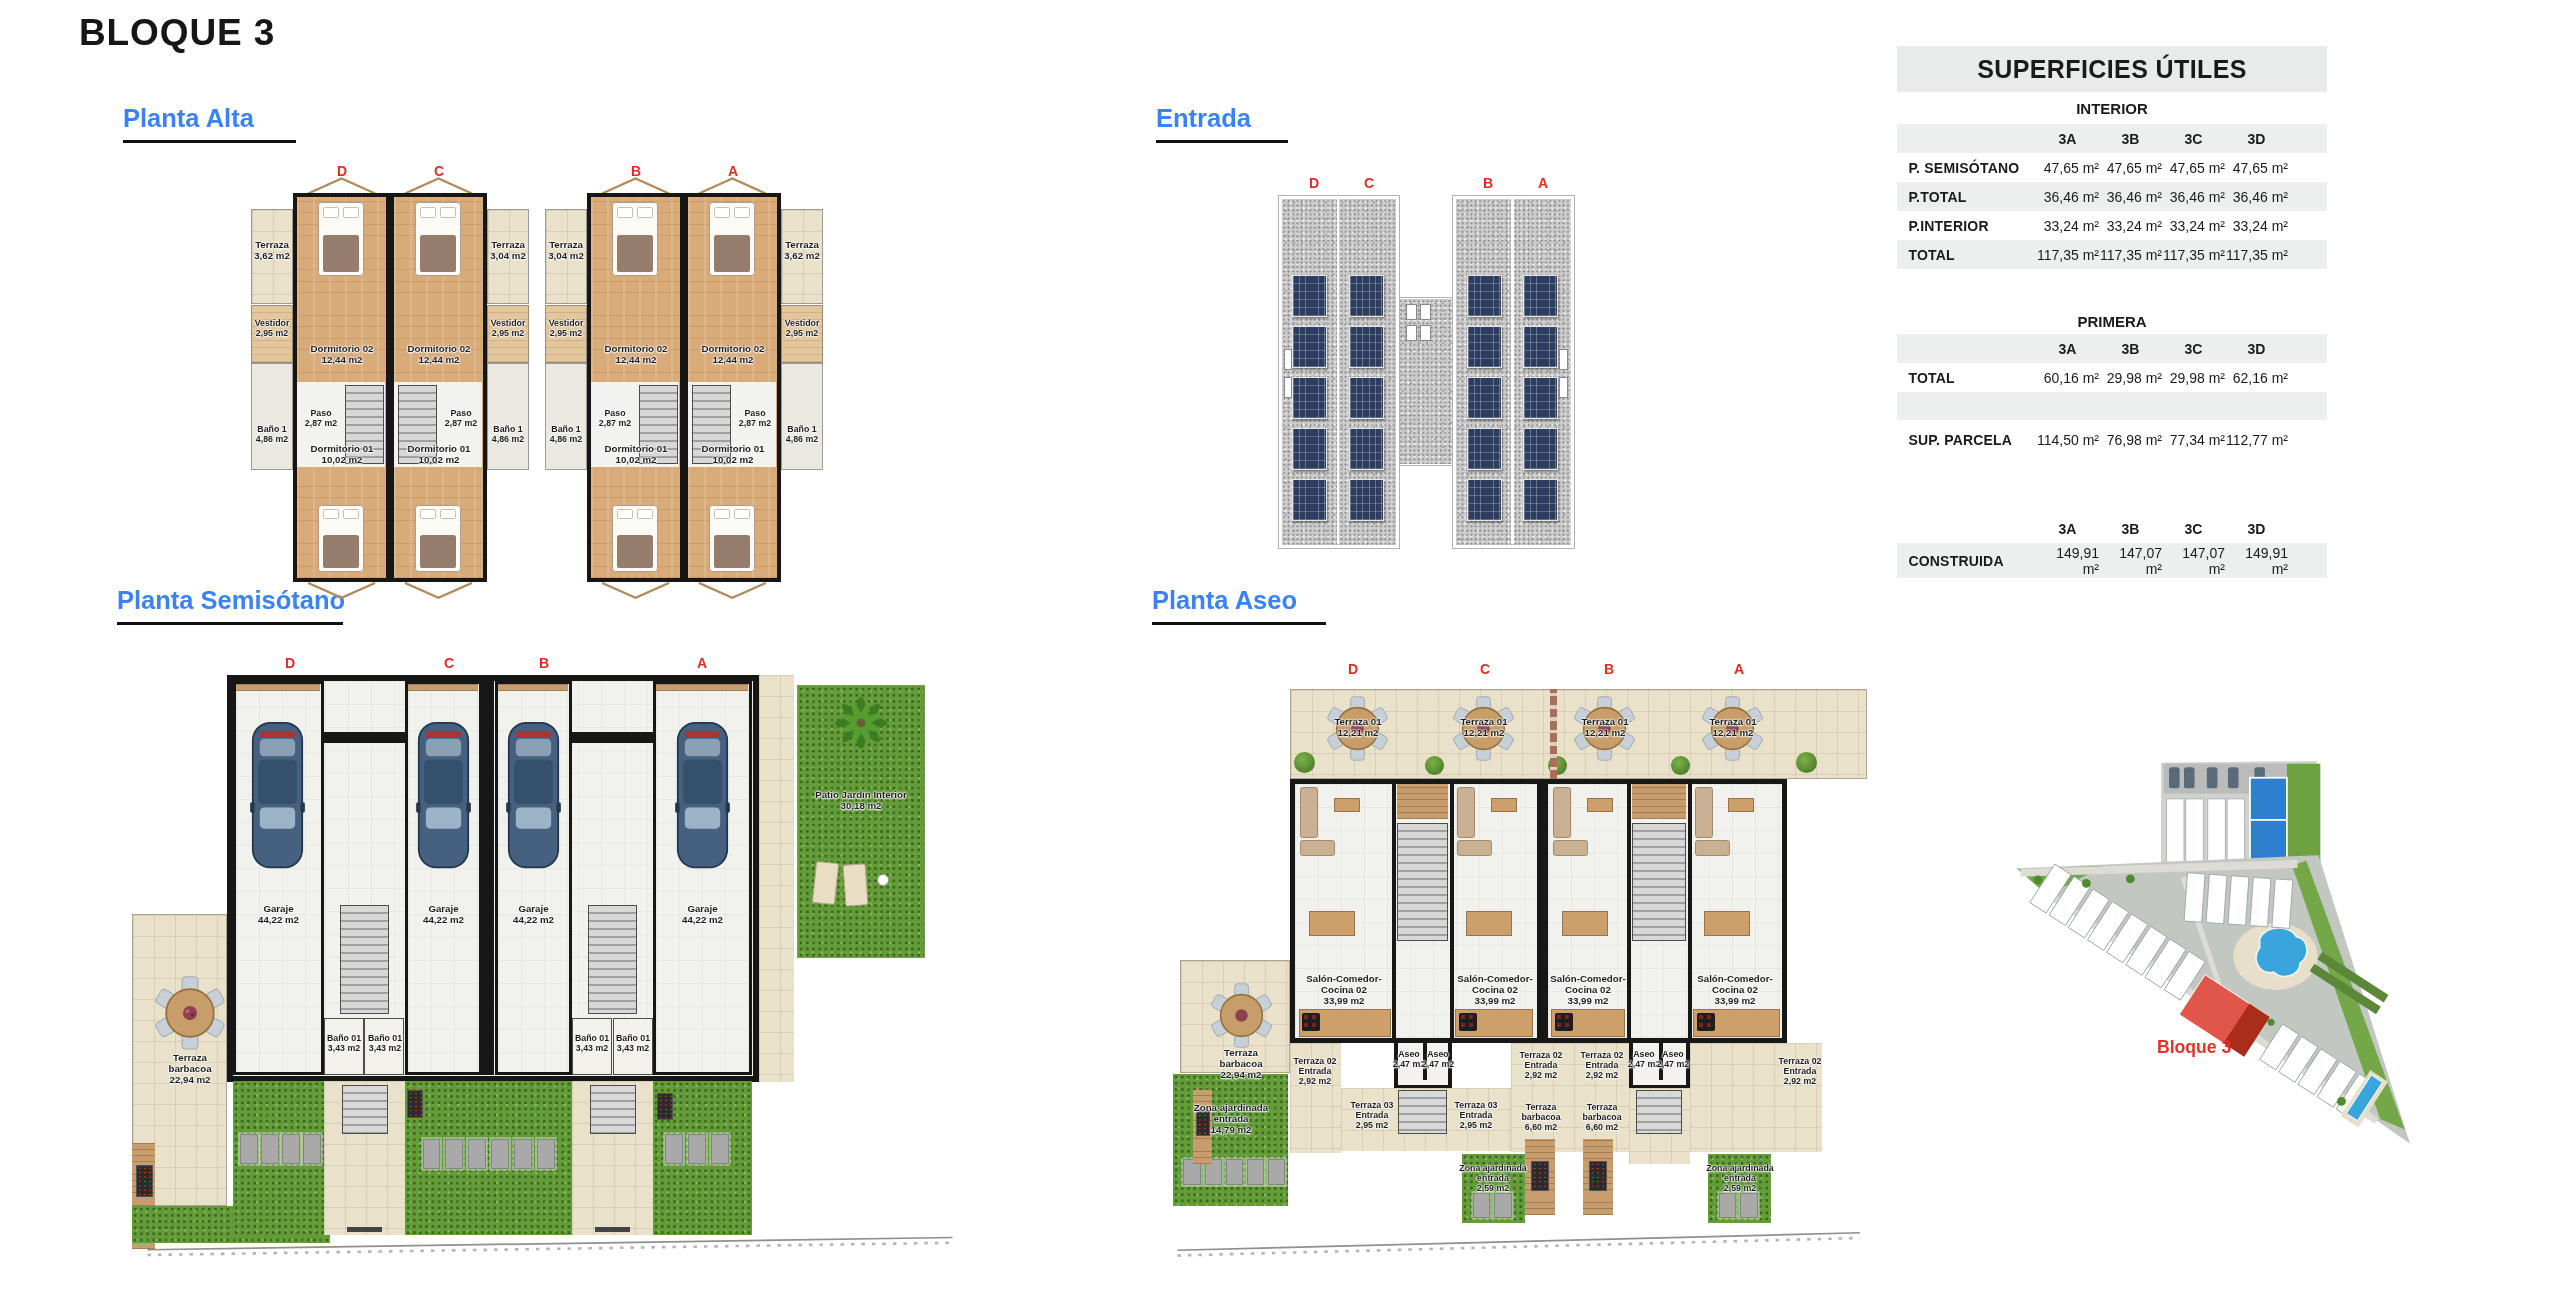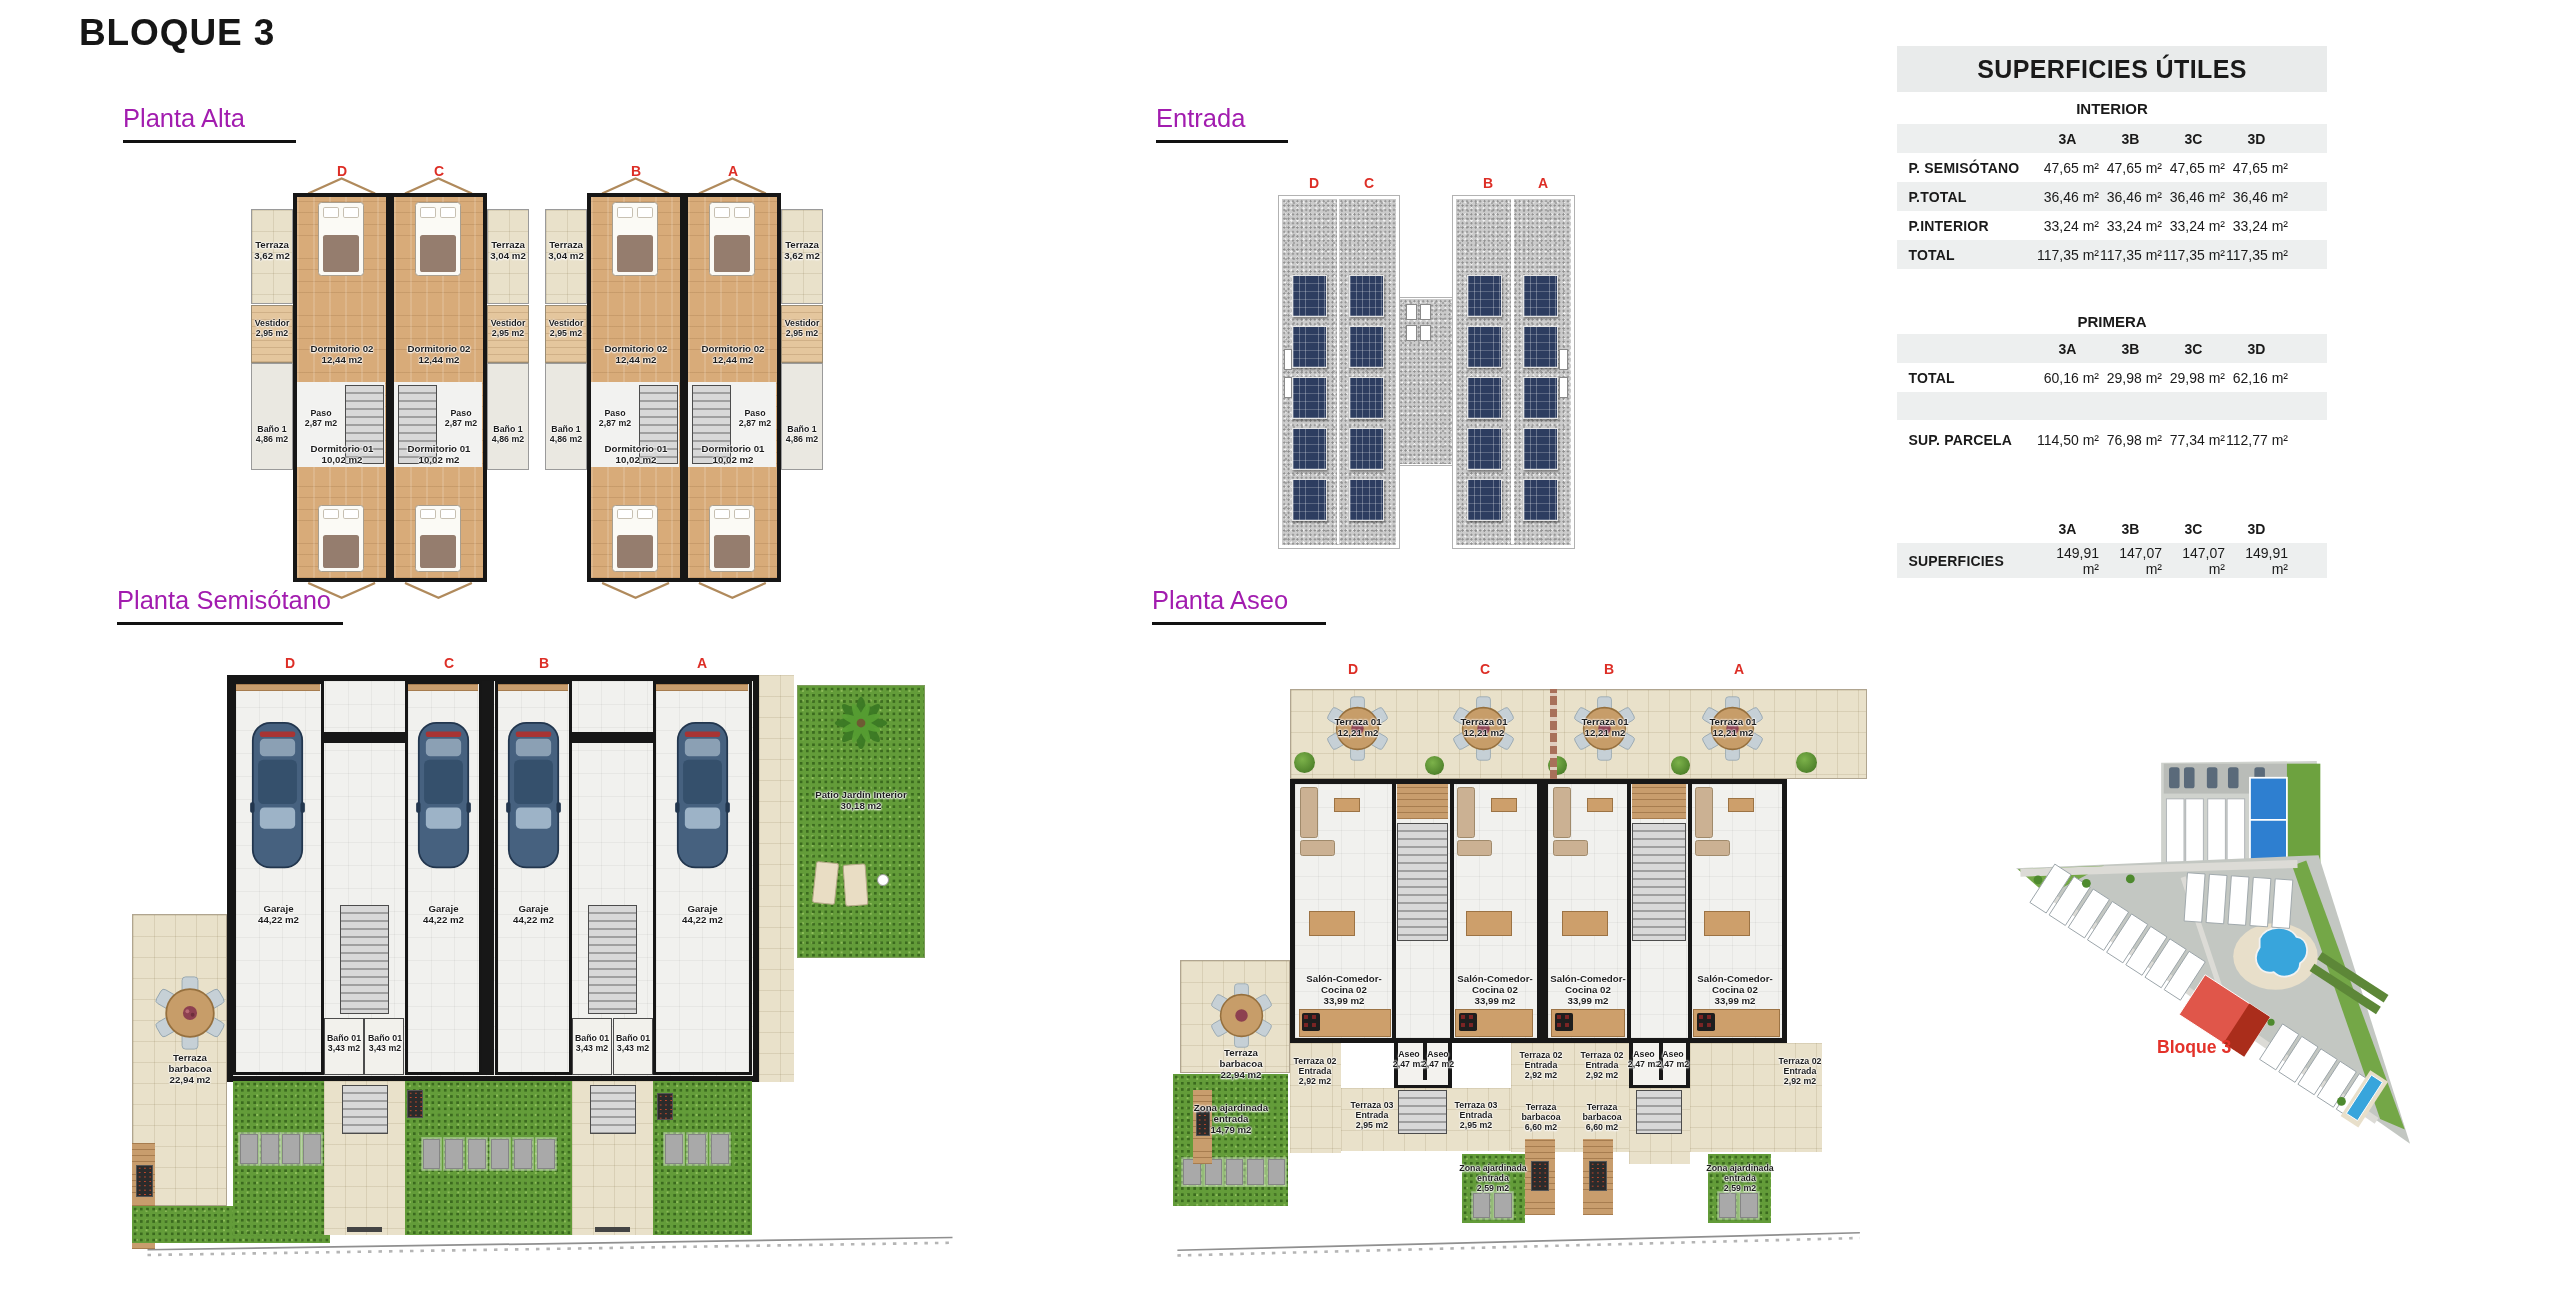--- a/index.html
+++ b/index.html
@@ -1,20 +1,20 @@
 <!DOCTYPE html>
 <html style="font-size:14px"><head>
 <meta charset="utf-8">
 <style>
 *{margin:0;padding:0;box-sizing:border-box}
 html,body{width:2576px;height:1290px}
 body{background:#fff;font-family:"Liberation Sans",sans-serif;position:relative;color:#1a1a1a;overflow:hidden}
 .a{position:absolute}
 .h1{position:absolute;font-size:37px;font-weight:700;letter-spacing:0.9px;color:#161616}
-.h2{position:absolute;font-size:25.5px;font-weight:400;color:#a21caf}
+.h2{position:absolute;font-size:25.5px;font-weight:700;color:#3b82f6}
 .h2 .ul{position:absolute;left:0;top:36px;height:2.6px;background:#111;display:block}
 .rl{position:absolute;color:#dd2e26;font-weight:bold;font-size:14px;transform:translateX(-50%);z-index:7}
 .lbl{position:absolute;font-size:9.7px;font-weight:bold;line-height:1.12;color:#1c1c1c;text-align:center;transform:translateX(-50%);text-shadow:0 0 1.8px #fff,0 0 1.8px #fff,0 0 2.6px #fff,0 0.9px 1.8px #fff;white-space:nowrap;z-index:6}
 .lbl.s{font-size:8.8px}
 .tile{background:#e9e1ca;background-image:linear-gradient(rgba(120,100,60,.14) 0.9px,transparent 0.9px),linear-gradient(90deg,rgba(120,100,60,.14) 0.9px,transparent 0.9px);background-size:21px 21px}
 .wood{background:#d8ab79;background-image:repeating-linear-gradient(90deg,rgba(255,255,255,.14) 0 1.8px,transparent 1.8px 16px),repeating-linear-gradient(0deg,rgba(90,50,10,.13) 0 0.9px,transparent 0.9px 11.4px)}
 .woodL{background:#e4c69d;background-image:repeating-linear-gradient(0deg,rgba(90,50,10,.15) 0 0.9px,transparent 0.9px 7px);border:0.9px solid #9a8succ}
 .woodL{border:0.9px solid #9a8c74}
 .wfloor{background:#f1f1ee;background-image:linear-gradient(rgba(0,0,0,.045) 0.9px,transparent 0.9px),linear-gradient(90deg,rgba(0,0,0,.045) 0.9px,transparent 0.9px);background-size:23px 23px}
 .grass{background:#639c39;background-image:radial-gradient(rgba(25,65,8,.55) 1.3px,transparent 1.3px),radial-gradient(rgba(185,225,125,.5) 0.9px,transparent 0.9px);background-size:6.2px 6.2px,9.7px 9.7px}
@@ -674,21 +674,21 @@
 
 <section class="a tbl" style="left:1897px;top:515px">
   <div class="trow th" style="height:28px">
       <span class="tlab"></span>
       <span class="tv">3A</span>
       <span class="tv">3B</span>
       <span class="tv">3C</span>
       <span class="tv">3D</span>
     </div>
   <div class="trow g" style="height:35px">
-      <span class="tlab">SUPERFICIES</span>
+      <span class="tlab">CONSTRUIDA</span>
       <span class="tv">149,91 m²</span>
       <span class="tv">147,07 m²</span>
       <span class="tv">147,07 m²</span>
       <span class="tv">149,91 m²</span>
     </div>
 </section>
 
 <svg class="a" style="left:2007px;top:732px" width="405" height="453" viewBox="0 0 460 515">
   <polygon points="175,35 352,33 356,152 175,152" fill="#cfd2cd"></polygon>
   <rect x="178" y="36" width="140" height="34" fill="#b9bcb8"></rect>

